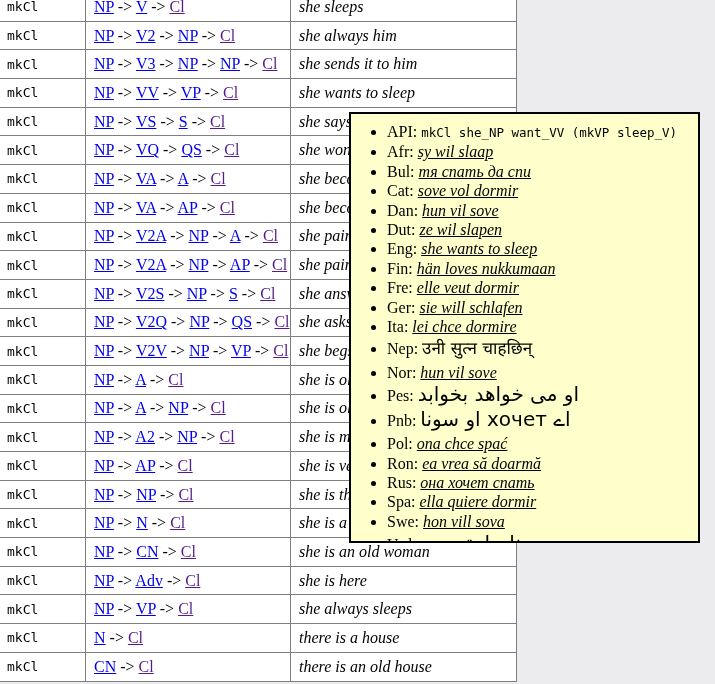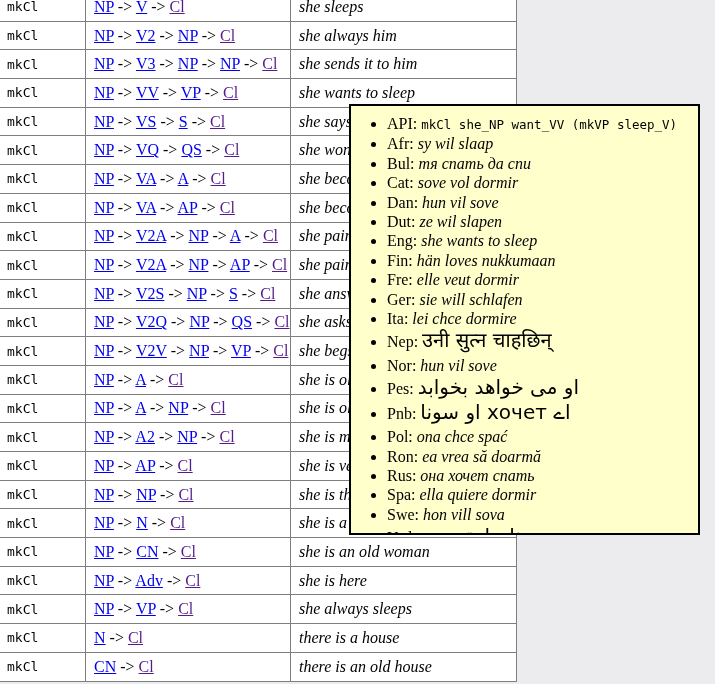--- a/index.html
+++ b/index.html
@@ -13,32 +13,32 @@
   }
   col.c1{width:87px}col.c2{width:205px}col.c3{width:226px}
   td{border:1px solid #7f7f7f;height:27.7px;padding:0 0 0 8px;vertical-align:middle;}
   td.fn{font-family:"DejaVu Sans Mono","Liberation Mono",monospace;font-size:13px;color:#000;}
   td.rule{font-size:16px;white-space:nowrap;color:#000;}
   td.rule a{text-decoration:underline;color:#0000ee;cursor:pointer;}
   td.rule a.visited{color:#551a8b;}
   td.example{font-size:16px;font-style:italic;white-space:nowrap;color:#000;}
 
   .tooltip{
-    position:absolute;left:349px;top:104px;width:351px;height:431px;
+    position:absolute;left:349px;top:112px;width:351px;height:431px;
     box-sizing:border-box;background:#ffffcc;border:2px solid #000;
     overflow:hidden;font-family:"Liberation Serif","DejaVu Serif",serif;
   }
   .tooltip ul{margin:8px 0 0 0;padding:0 0 0 36px;font-size:16px;line-height:19.4px;list-style:disc;color:#000;}
   .tooltip li{margin:0;padding:0;}
   .tooltip li.tall{margin:3px 0 4px 0;}
   .tooltip li.api{white-space:nowrap;}
   .lab{font-style:normal;}
-  .val-italic{font-style:italic;}
+  .val-italic{font-style:italic;text-decoration:underline;}
   .val-mono{font-family:"DejaVu Sans Mono","Liberation Mono",monospace;font-size:12.5px;font-style:normal;}
-  .val-deva{font-style:normal;font-size:20px;font-family:"DejaVu Sans","Liberation Sans",sans-serif;text-align:center;}
+  .val-deva{font-style:normal;font-size:17px;font-family:"DejaVu Sans","Liberation Sans",sans-serif;text-align:center;}
   .val-arab{font-style:normal;font-size:20px;font-family:"DejaVu Sans","Liberation Sans",sans-serif;}
 </style>
 </head>
 <body>
 
 <div class="app">
 
   <table class="syn">
     <colgroup>
         <col class="c1">

